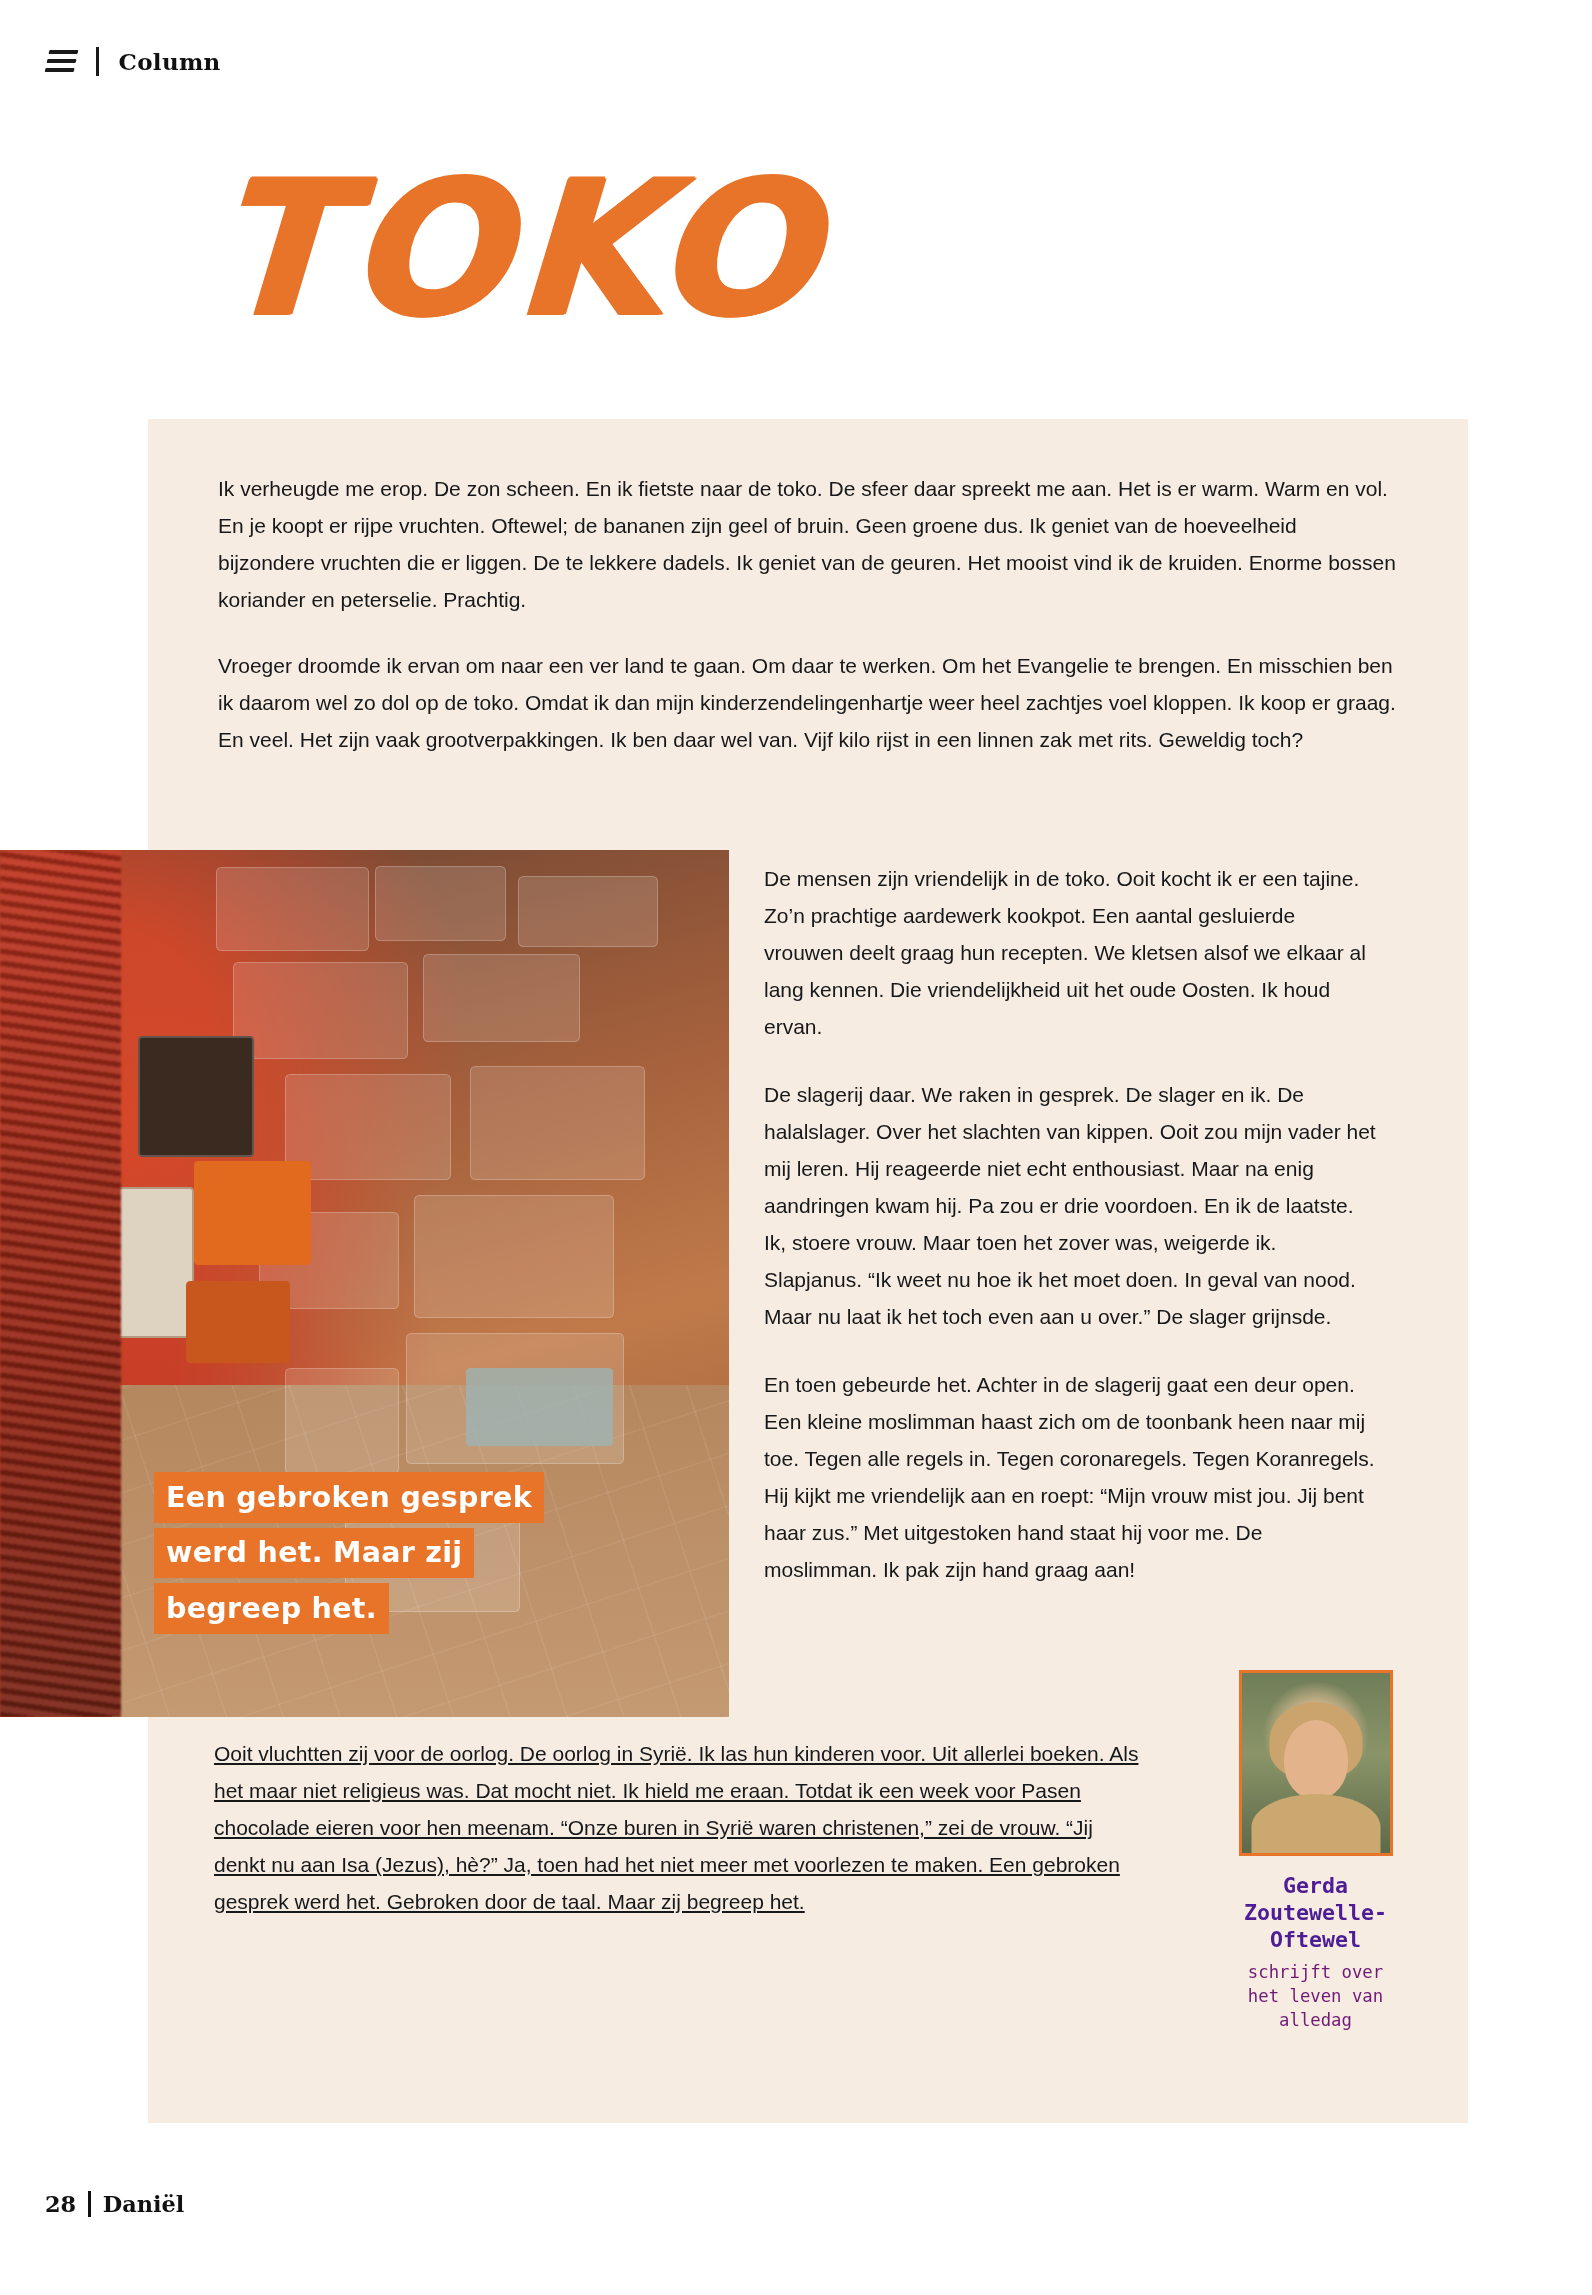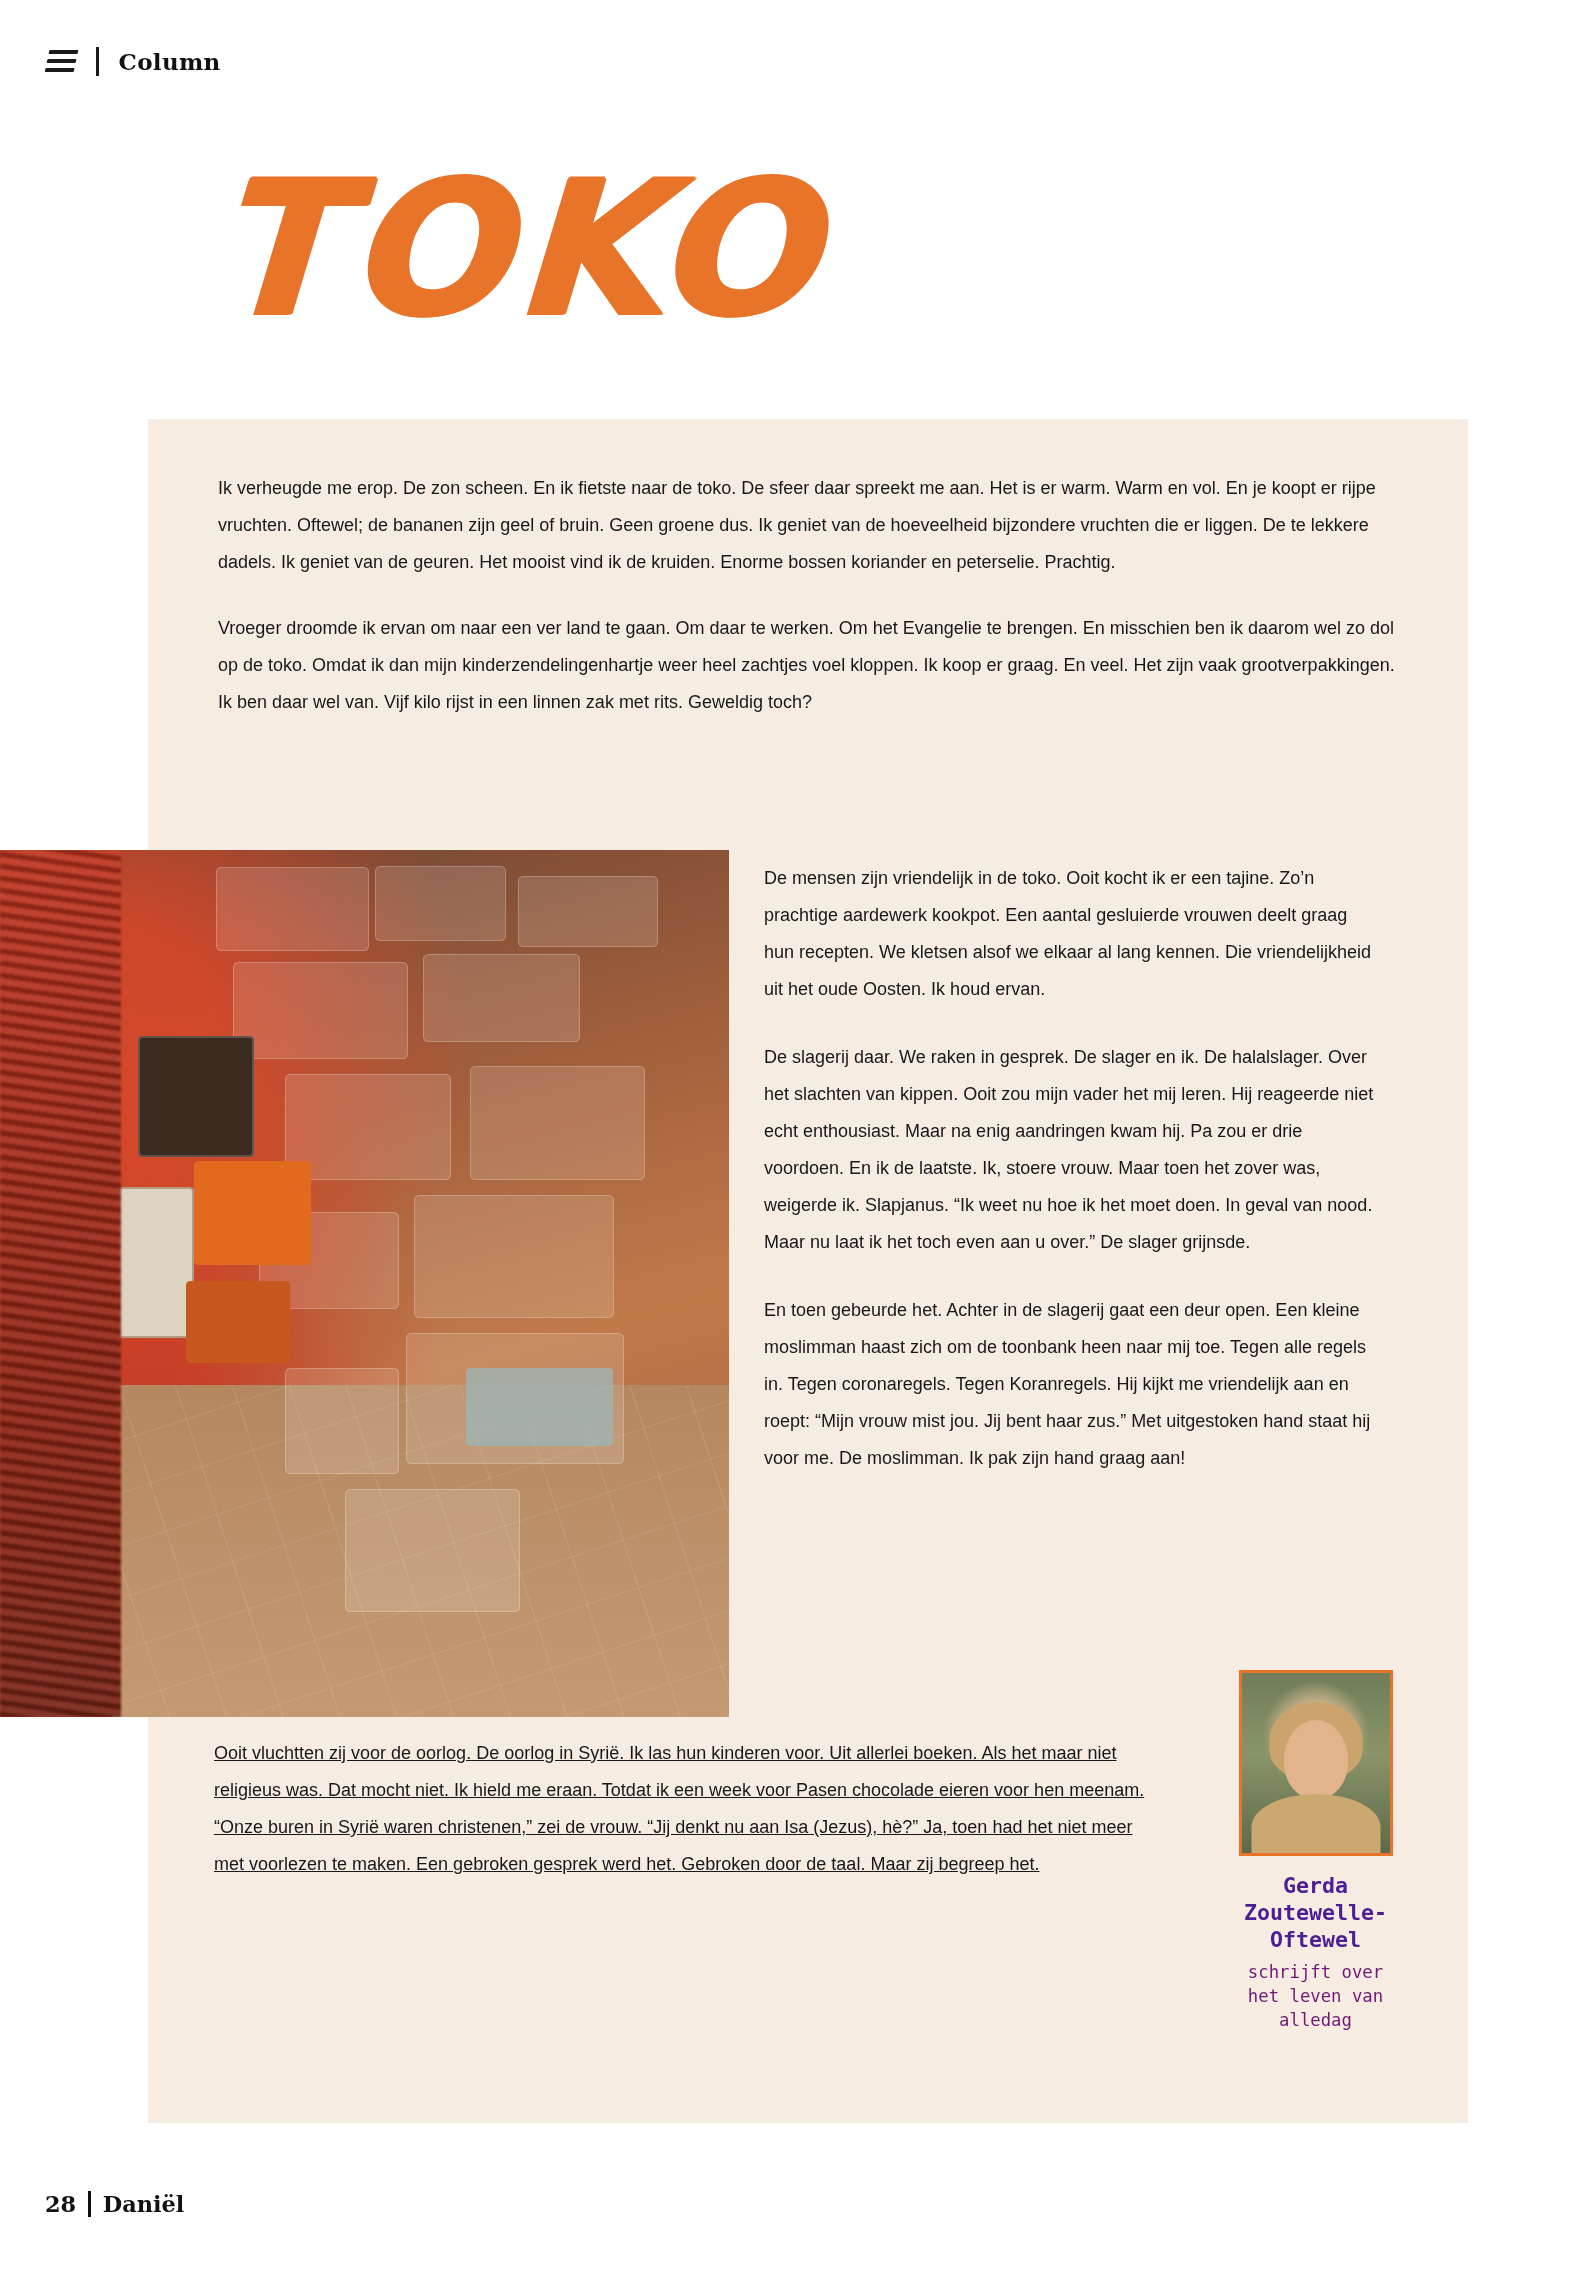--- a/index.html
+++ b/index.html
@@ -84,21 +84,21 @@
     left: 148px;
     top: 419px;
     width: 1320px;
     height: 1704px;
     background: #f7ece2;
   }
 
   
   .col-text {
     font-family: "Liberation Sans", sans-serif;
-    font-size: 18px;
+    font-size: 21px;
     line-height: 37px;
     color: #17181a;
   }
   .col-text p { margin: 0 0 29px 0; }
 
   .intro {
     position: absolute;
     left: 218px;
     top: 470px;
     width: 1178px;
@@ -316,20 +316,25 @@
   <div class="shelf" style="left:345px;top:639px;width:173px;height:121px;"></div>
 
   <div class="crate" style="left:138px;top:186px;width:112px;height:117px;background:#3a2a20;border:2.6px solid rgba(255,255,255,.2);"></div>
   <div class="crate" style="left:194px;top:311px;width:117px;height:104px;background:#e26a1f;"></div>
   <div class="crate" style="left:95px;top:337px;width:95px;height:147px;background:#ddd3c0;border:2.6px solid rgba(120,70,40,.4);"></div>
   <div class="crate" style="left:186px;top:431px;width:104px;height:82px;background:#c7571c;"></div>
   <div class="crate" style="left:466px;top:518px;width:147px;height:78px;background:#9bb6b8;opacity:.75;"></div>
 
   <div class="leftcurtain"></div>
 
+  <div class="pullquote">
+    <span>Een gebroken gesprek</span>
+    <span>werd het. Maar zij</span>
+    <span>begreep het.</span>
+  </div>
 </div>
 
 <div class="col-text right-col">
   <p>De mensen zijn vriendelijk in de toko. Ooit kocht ik er een tajine. Zo’n prachtige aardewerk kookpot. Een aantal gesluierde vrouwen deelt graag hun recepten. We kletsen alsof we elkaar al lang kennen. Die vriendelijkheid uit het oude Oosten. Ik houd ervan.</p>
   <p>De slagerij daar. We raken in gesprek. De slager en ik. De halalslager. Over het slachten van kippen. Ooit zou mijn vader het mij leren. Hij reageerde niet echt enthousiast. Maar na enig aandringen kwam hij. Pa zou er drie voordoen. En ik de laatste. Ik, stoere vrouw. Maar toen het zover was, weigerde ik. Slapjanus. “Ik weet nu hoe ik het moet doen. In geval van nood. Maar nu laat ik het toch even aan u over.” De slager grijnsde.</p>
   <p>En toen gebeurde het. Achter in de slagerij gaat een deur open. Een kleine moslimman haast zich om de toonbank heen naar mij toe. Tegen alle regels in. Tegen coronaregels. Tegen Koranregels. Hij kijkt me vriendelijk aan en roept: “Mijn vrouw mist jou. Jij bent haar zus.” Met uitgestoken hand staat hij voor me. De moslimman. Ik pak zijn hand graag aan!</p>
 </div>
 
 <div class="col-text bottom-col">
   <p>Ooit vluchtten zij voor de oorlog. De oorlog in Syrië. Ik las hun kinderen voor. Uit allerlei boeken. Als het maar niet religieus was. Dat mocht niet. Ik hield me eraan. Totdat ik een week voor Pasen chocolade eieren voor hen meenam. “Onze buren in Syrië waren christenen,” zei de vrouw. “Jij denkt nu aan Isa (Jezus), hè?” Ja, toen had het niet meer met voorlezen te maken. Een gebroken gesprek werd het. Gebroken door de taal. Maar zij begreep het.</p>

